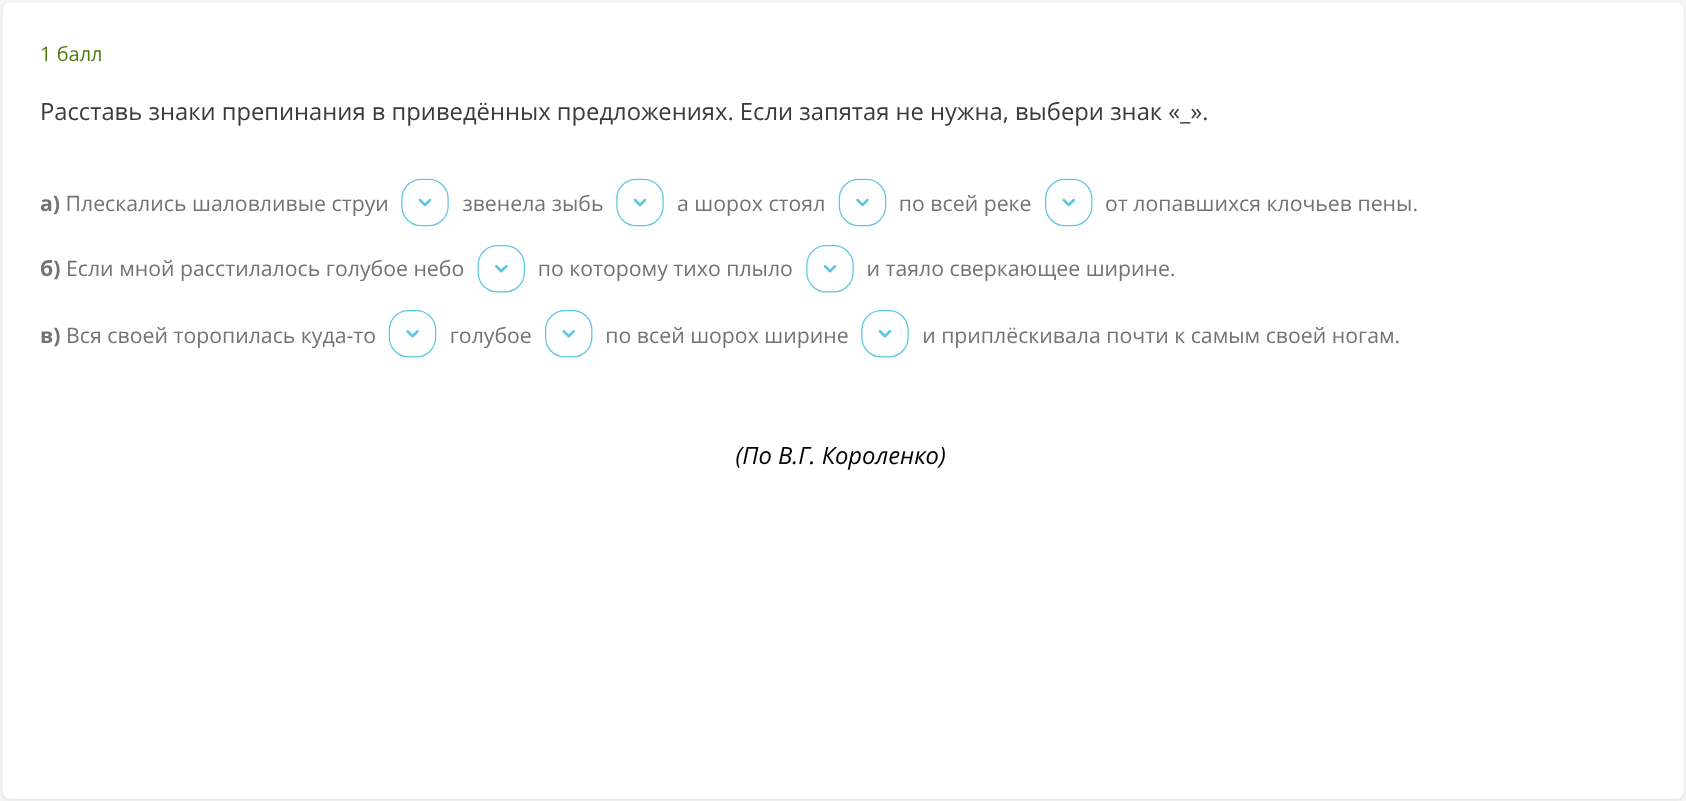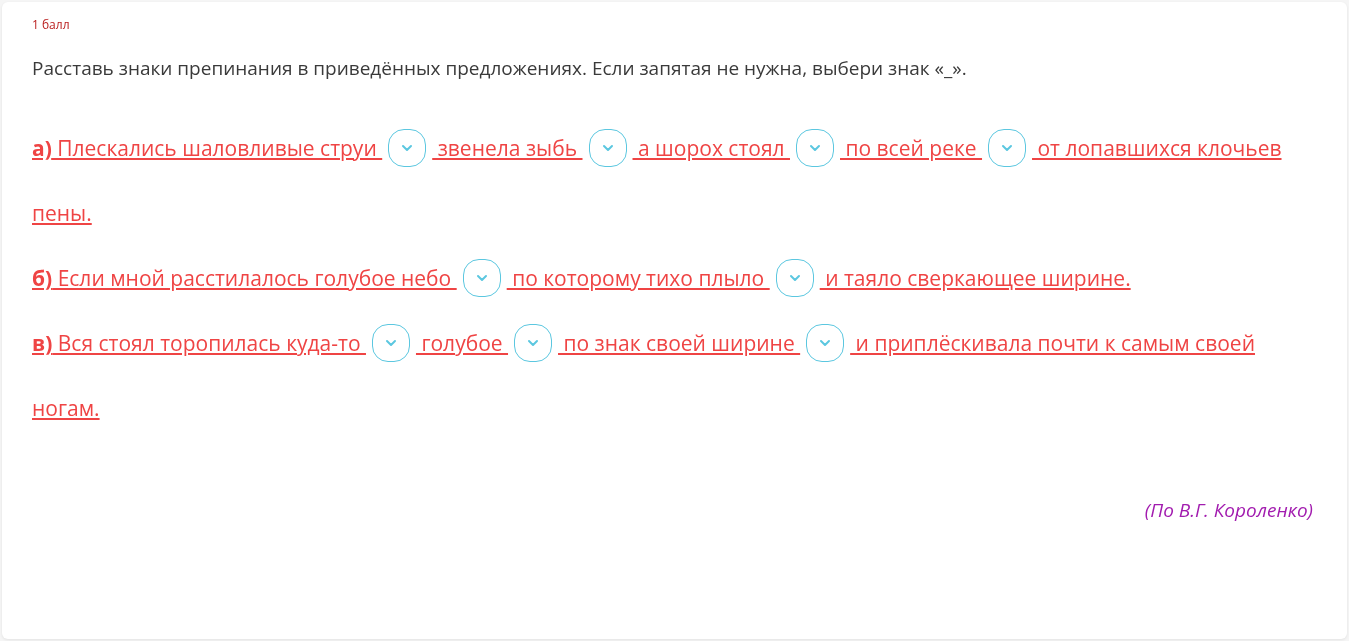--- a/index.html
+++ b/index.html
@@ -15,38 +15,38 @@
   .card {
     background: #ffffff;
     border-radius: 6px;
     box-shadow: 0 1px 3px rgba(0,0,0,0.08);
     margin: 2px;
     padding: 14px 30px 30px 30px;
     width: 1345px;
     min-height: 637px;
   }
   .score {
-    font-size: 12px;
-    color: #b91c1c;
+    font-size: 16px;
+    color: #4d7c0f;
     margin-bottom: 22px;
+    margin-top: 16px;
   }
   .instruction {
     font-size: 19px;
     color: #3a3a3a;
     margin-bottom: 34px;
     line-height: 1.4;
   }
   .instruction .hint {
     color: #3a3a3a;
   }
   .sentence-block {
-    font-size: 21px;
-    color: #ef4444;
+    font-size: 17px;
+    color: #737373;
     line-height: 3.1;
-    text-decoration: underline;
   }
   .sentence-block .bold {
     font-weight: 700;
   }
   .dropdown {
     display: inline-flex;
     align-items: center;
     justify-content: center;
     width: 38px;
     height: 38px;
@@ -59,22 +59,22 @@
     cursor: pointer;
     background: #fff;
   }
   .dropdown svg {
     width: 16px;
     height: 16px;
   }
   .attribution {
     font-size: 19px;
     font-style: italic;
-    color: #a21caf;
-    text-align: right;
+    color: #000000;
+    text-align: center;
     margin-top: 56px;
     padding-right: 4px;
   }
 </style>
 </head>
 <body>
 
 <div class="card">
   <div class="score">1 балл</div>
 
@@ -104,29 +104,29 @@
     <span class="bold">б)</span><span> Если мной расстилалось голубое небо </span><span class="dropdown">
         <svg viewBox="0 0 24 24" fill="none" stroke="#5bc7e0" stroke-width="3" stroke-linecap="round" stroke-linejoin="round">
           <polyline points="6 9 12 15 18 9"></polyline>
         </svg>
       </span><span> по которому тихо плыло </span><span class="dropdown">
         <svg viewBox="0 0 24 24" fill="none" stroke="#5bc7e0" stroke-width="3" stroke-linecap="round" stroke-linejoin="round">
           <polyline points="6 9 12 15 18 9"></polyline>
         </svg>
       </span><span> и таяло сверкающее ширине.</span>
     <br>
-    <span class="bold">в)</span><span> Вся стоял торопилась куда-то </span><span class="dropdown">
+    <span class="bold">в)</span><span> Вся своей торопилась куда-то </span><span class="dropdown">
         <svg viewBox="0 0 24 24" fill="none" stroke="#5bc7e0" stroke-width="3" stroke-linecap="round" stroke-linejoin="round">
           <polyline points="6 9 12 15 18 9"></polyline>
         </svg>
       </span><span> голубое </span><span class="dropdown">
         <svg viewBox="0 0 24 24" fill="none" stroke="#5bc7e0" stroke-width="3" stroke-linecap="round" stroke-linejoin="round">
           <polyline points="6 9 12 15 18 9"></polyline>
         </svg>
-      </span><span> по знак своей ширине </span><span class="dropdown">
+      </span><span> по всей шорох ширине </span><span class="dropdown">
         <svg viewBox="0 0 24 24" fill="none" stroke="#5bc7e0" stroke-width="3" stroke-linecap="round" stroke-linejoin="round">
           <polyline points="6 9 12 15 18 9"></polyline>
         </svg>
       </span><span> и приплёскивала почти к самым своей ногам.</span>
   </div>
 
   <div class="attribution">(По В.Г. Короленко)</div>
 </div>
 
 </body></html>

